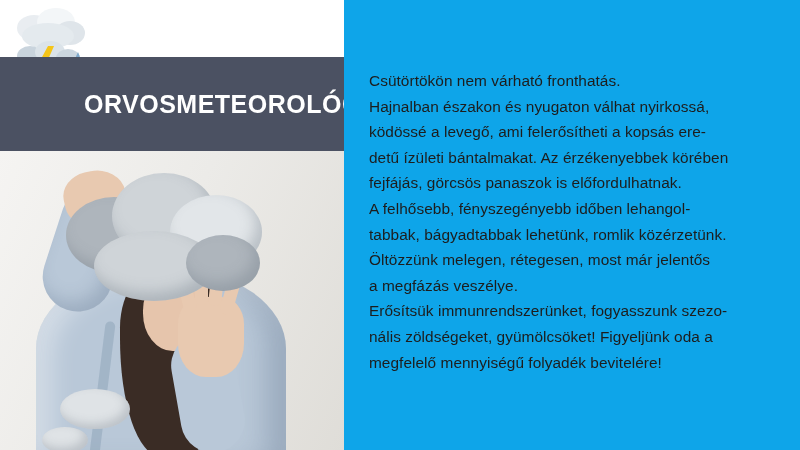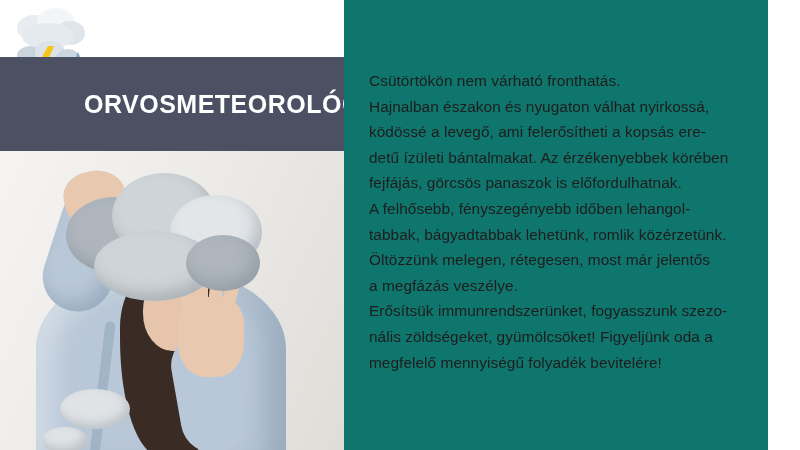--- a/index.html
+++ b/index.html
@@ -193,23 +193,23 @@
     background: #dfe3e6;
     border-radius: 50%;
     box-shadow: inset -4px -5px 10px rgba(110,120,132,0.3);
   }
 
   
   .right-panel {
     position: absolute;
     left: 344px;
     top: 0;
-    width: 424px;
-    height: 450px;
-    background: #0f766e;
+    width: 456px;
+    height: 450px;
+    background: #0ea5e9;
   }
   .body-text {
     position: absolute;
     left: 25px;
     top: 68px;
     width: 415px;
     color: #1d1d1d;
     font-size: 15.4px;
     line-height: 25.6px;
     white-space: pre-line;

